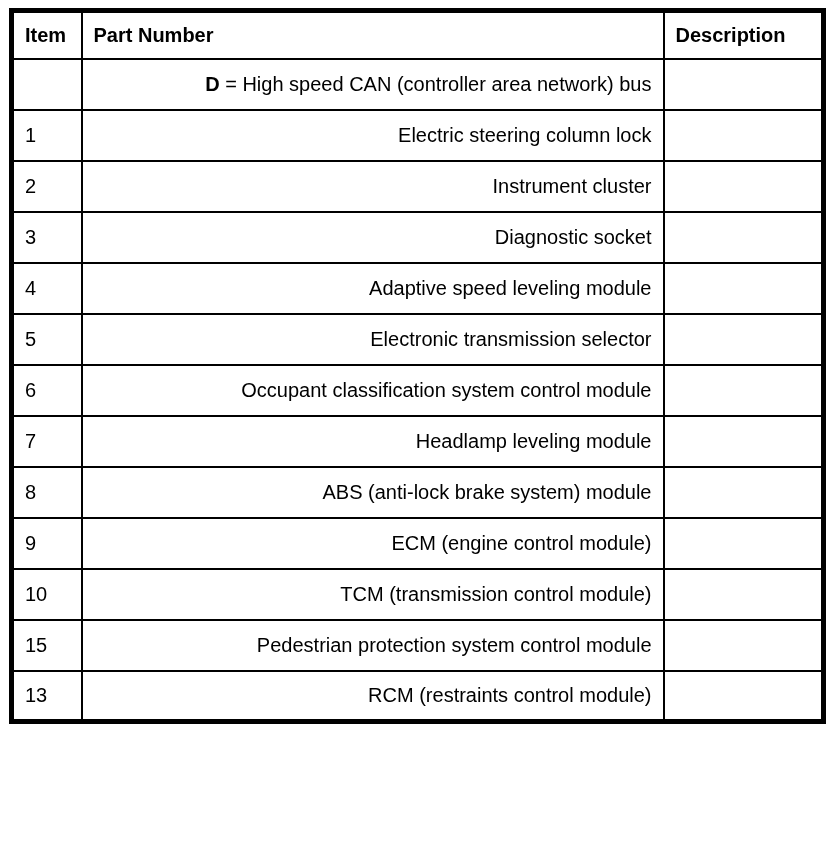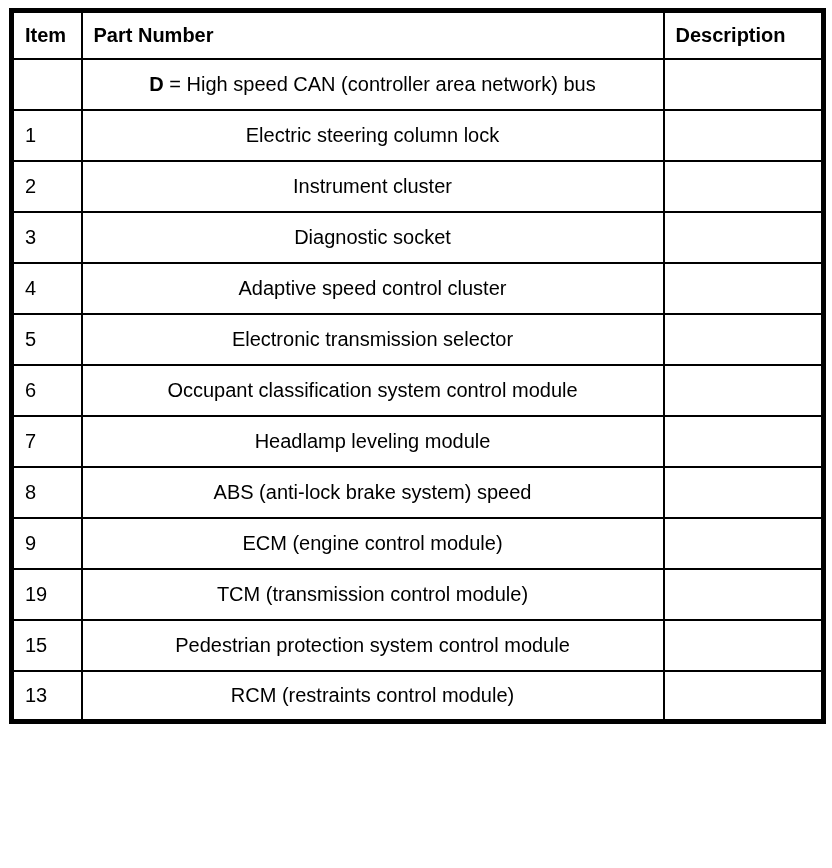--- a/index.html
+++ b/index.html
@@ -40,21 +40,21 @@
   col.col-part { width: 582px; }
   col.col-desc { width: 160px; }
   thead tr { height: 48px; }
   tbody tr { height: 51px; }
   th {
     font-weight: bold;
     text-align: left;
   }
   th.th-item { text-align: left; padding-left: 10px; }
   td.item-cell { text-align: left; padding-left: 10px; }
-  td.part-cell { text-align: center; }
+  td.part-cell { text-align: right; }
   td.desc-cell { text-align: left; }
   .note-lead { font-weight: bold; }
 </style>
 </head>
 <body>
 
 <div class="page">
   <table class="parts">
     <colgroup>
       <col class="col-item">
@@ -90,21 +90,21 @@
   </tr>
 
   <tr>
     <td class="item-cell">3</td>
     <td class="part-cell">Diagnostic socket</td>
     <td class="desc-cell"></td>
   </tr>
 
   <tr>
     <td class="item-cell">4</td>
-    <td class="part-cell">Adaptive speed control cluster</td>
+    <td class="part-cell">Adaptive speed leveling module</td>
     <td class="desc-cell"></td>
   </tr>
 
   <tr>
     <td class="item-cell">5</td>
     <td class="part-cell">Electronic transmission selector</td>
     <td class="desc-cell"></td>
   </tr>
 
   <tr>
@@ -114,32 +114,32 @@
   </tr>
 
   <tr>
     <td class="item-cell">7</td>
     <td class="part-cell">Headlamp leveling module</td>
     <td class="desc-cell"></td>
   </tr>
 
   <tr>
     <td class="item-cell">8</td>
-    <td class="part-cell">ABS (anti-lock brake system) speed</td>
+    <td class="part-cell">ABS (anti-lock brake system) module</td>
     <td class="desc-cell"></td>
   </tr>
 
   <tr>
     <td class="item-cell">9</td>
     <td class="part-cell">ECM (engine control module)</td>
     <td class="desc-cell"></td>
   </tr>
 
   <tr>
-    <td class="item-cell">19</td>
+    <td class="item-cell">10</td>
     <td class="part-cell">TCM (transmission control module)</td>
     <td class="desc-cell"></td>
   </tr>
 
   <tr>
     <td class="item-cell">15</td>
     <td class="part-cell">Pedestrian protection system control module</td>
     <td class="desc-cell"></td>
   </tr>
 

